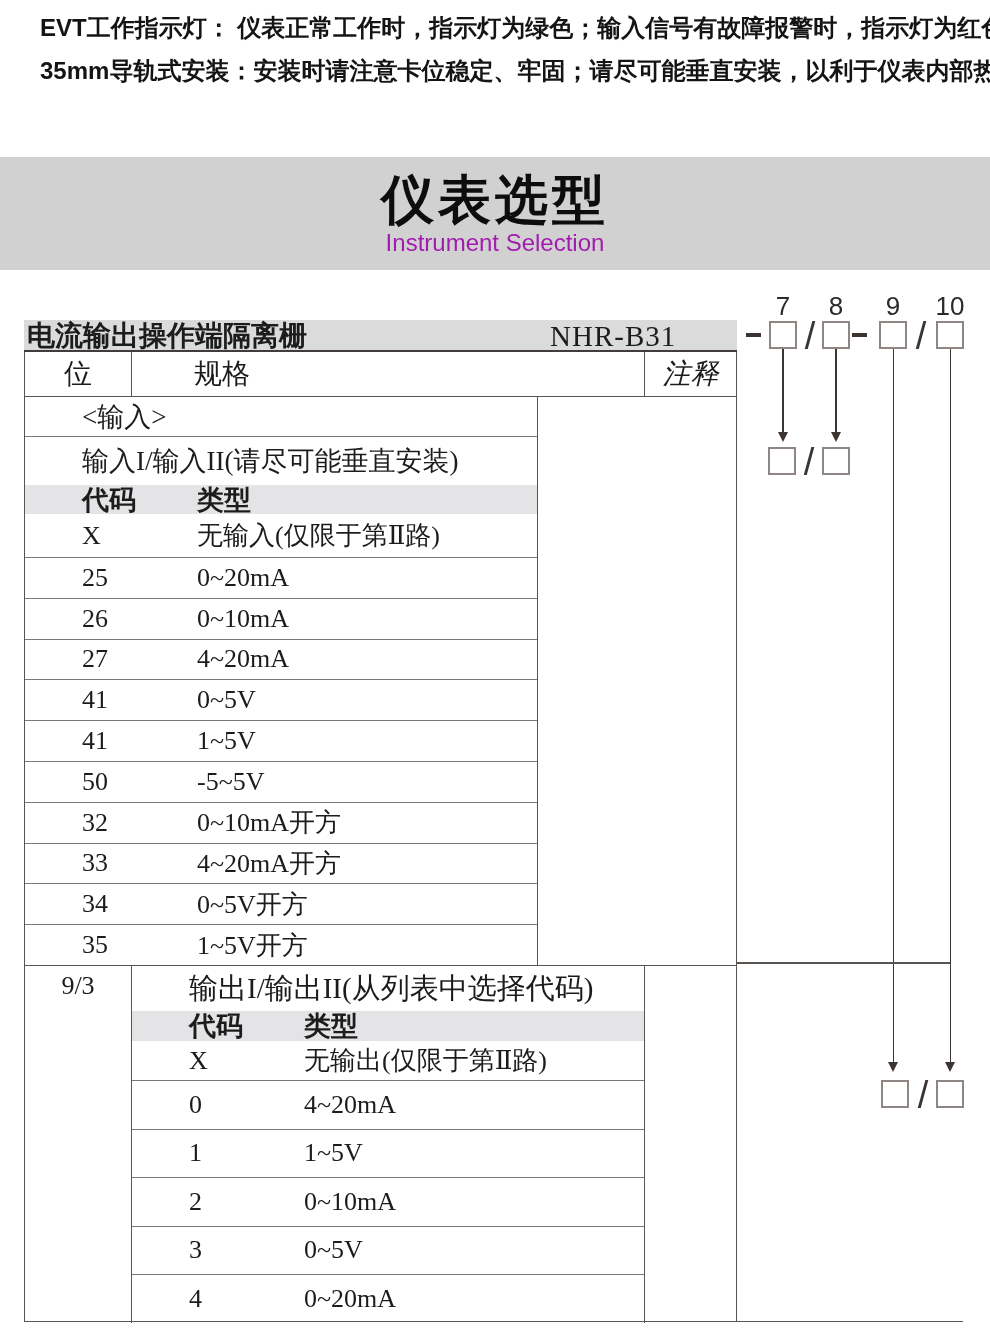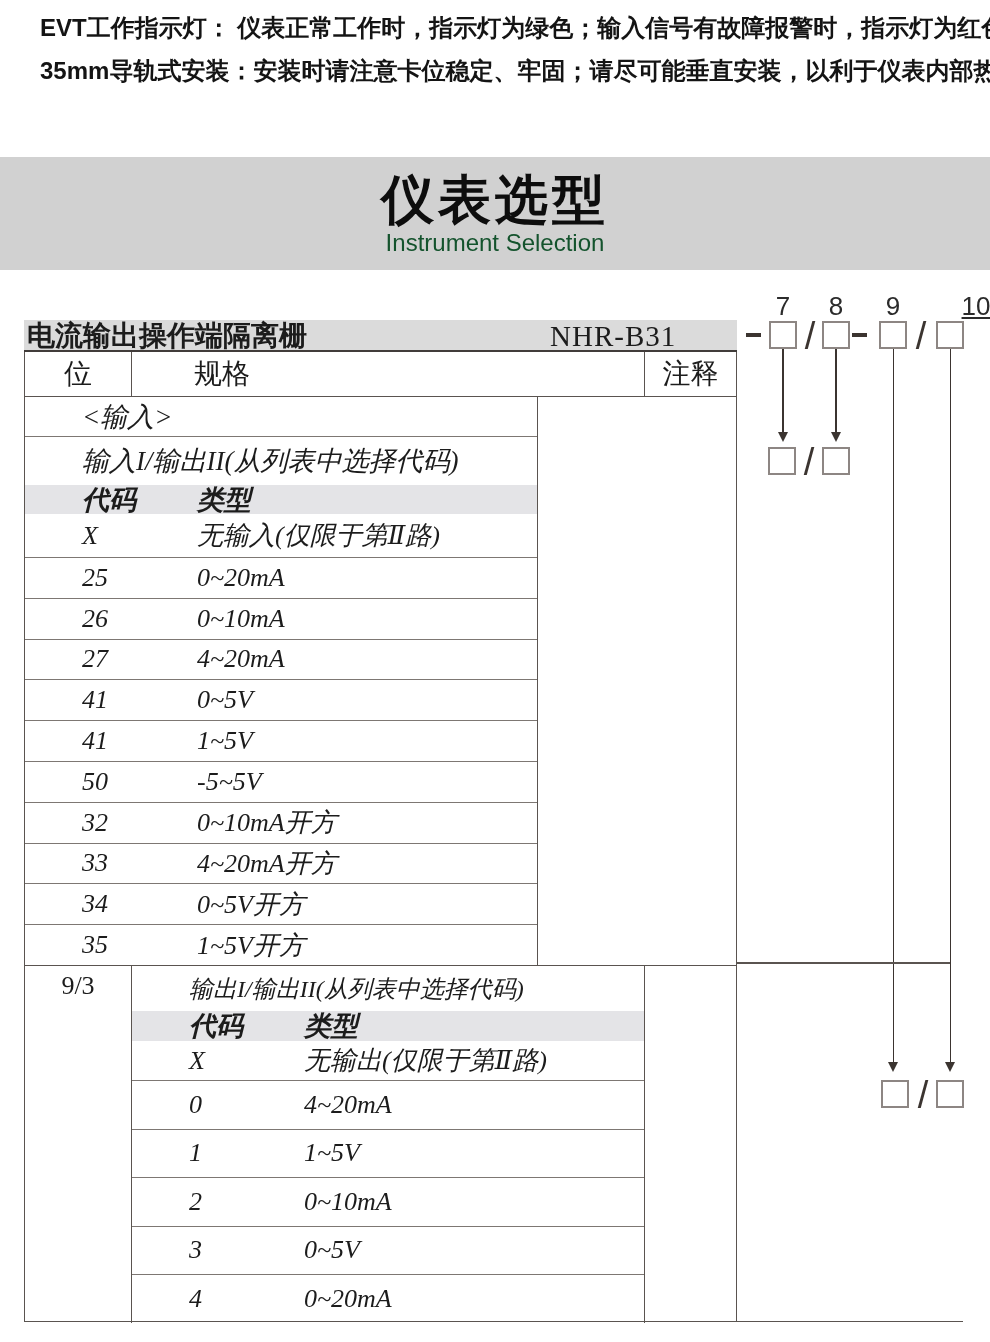--- a/index.html
+++ b/index.html
@@ -10,50 +10,50 @@
   .note{position:absolute;left:40px;width:930px;font-family:"Liberation Sans","DejaVu Sans",sans-serif;
         font-weight:bold;font-size:24px;line-height:28px;color:#141414;white-space:nowrap;}
   .note1{top:14px;}
   .note2{top:57px;}
 
   
   .banner{position:absolute;left:0;top:157px;width:990px;height:113px;background:#d1d1d1;
           display:flex;flex-direction:column;align-items:center;justify-content:center;
           font-family:"Liberation Sans","DejaVu Sans",sans-serif;}
   .banner-title{font-size:53px;font-weight:bold;letter-spacing:4px;color:#0d0d0d;line-height:56px;}
-  .banner-sub{font-size:24px;color:#14532d;line-height:26px;margin-top:2px;}
+  .banner-sub{font-size:24px;color:#a21caf;line-height:26px;margin-top:2px;}
 
   
   .titlebar{position:absolute;left:24px;top:320px;width:713px;height:30px;background:#dbdbdb;
             border-bottom:2px solid #413c3a;box-sizing:content-box;}
   .prod-name{position:absolute;left:3px;top:0px;font-size:28px;font-weight:bold;line-height:31px;white-space:nowrap;}
   .prod-model{position:absolute;left:526px;top:1px;font-size:29px;line-height:30px;letter-spacing:1px;}
 
   
   .tbl{position:absolute;left:24px;top:352px;width:713px;height:970px;box-sizing:border-box;
        border-left:1.5px solid #5a5450;border-right:1.5px solid #5a5450;border-bottom:1.5px solid #5a5450;
        display:flex;flex-direction:column;}
   .hdr{display:flex;height:44px;border-bottom:1.5px solid #5a5450;flex:none;}
   .c-pos{width:107px;flex:none;border-right:1.5px solid #5a5450;box-sizing:border-box;}
   .c-spec{width:513px;flex:none;border-right:1.5px solid #5a5450;box-sizing:border-box;}
-  .c-note{flex:1;}
+  .c-note{flex:1;font-style:italic;}
   .hcell{display:flex;align-items:center;font-size:28px;}
   .hcell.center{justify-content:center;}
   .hcell.left{padding-left:62px;}
 
   .section{display:flex;flex:none;}
   .sec1{height:568px;}
   .sec2{height:356.5px;border-top:1.5px solid #5a5450;}
   .poslabel{height:40px;display:flex;align-items:center;justify-content:center;font-size:26px;}
   .speccol{display:flex;flex-direction:column;height:100%;}
-  .srow{display:flex;align-items:center;padding-left:57px;box-sizing:border-box;font-size:26px;white-space:nowrap;font-style:italic;}
+  .srow{display:flex;align-items:center;padding-left:57px;box-sizing:border-box;font-size:26px;white-space:nowrap;}
   .bb{border-bottom:1px solid #7d7773;}
   .r-group{height:40px;flex:none;font-size:27px;}
   .r-instr1{height:48px;flex:none;font-size:27px;}
-  .r-instr2{height:45px;flex:none;font-size:24px;}
+  .r-instr2{height:45px;flex:none;font-size:29px;}
   .r-band1{height:29px;flex:none;background:#e4e4e7;font-weight:bold;font-size:27px;}
   .r-band2{height:30px;flex:none;background:#e4e4e7;font-weight:bold;font-size:27px;}
   .r-x1{height:44px;flex:none;}
   .r-x2{height:40px;flex:none;}
   .r-flex{flex:1;}
   .code{display:inline-block;width:115px;flex:none;}
 
   
   .dg-digit{position:absolute;top:293px;transform:translateX(-50%);
             font-family:"Liberation Sans","DejaVu Sans",sans-serif;font-size:26px;color:#2b2b2b;line-height:26px;}
@@ -87,21 +87,21 @@
   <div class="tbl">
     <div class="hdr">
       <div class="c-pos hcell center">位</div>
       <div class="c-spec hcell left">规格</div>
       <div class="c-note hcell center">注释</div>
     </div>
 
     <div class="section sec1">
       <div class="c-spec speccol">
         <div class="srow r-group bb">&lt;输入&gt;</div>
-        <div class="srow r-instr1">输入I/输出II(从列表中选择代码)</div>
+        <div class="srow r-instr1">输入I/输入II(请尽可能垂直安装)</div>
         <div class="srow r-band1">
           <span class="code">代码</span>
           <span>类型</span>
         </div>
         <div class="srow r-x1 bb">
           <span class="code">X</span>
           <span>无输入(仅限于第Ⅱ路)</span>
         </div>
         <div class="srow r-flex bb">
           <span class="code">25</span>
@@ -182,21 +182,21 @@
           <span>0~20mA</span>
         </div>
       </div>
       <div class="c-note"></div>
     </div>
   </div>
 
   <div class="dg-digit" style="left:783px;">7</div>
   <div class="dg-digit" style="left:836px;">8</div>
   <div class="dg-digit" style="left:893px;">9</div>
-  <div class="dg-digit" style="left:976px;text-decoration:underline;">10</div>
+  <div class="dg-digit" style="left:950px;">10</div>
 
   <div class="dg-dash" style="left:746px;top:333px;"></div>
   <div class="dg-box" style="left:769px;top:321px;"></div>
   <div class="dg-slash" style="left:810px;top:317px;">/</div>
   <div class="dg-box" style="left:822px;top:321px;"></div>
   <div class="dg-dash" style="left:852px;top:333px;"></div>
   <div class="dg-box" style="left:879px;top:321px;"></div>
   <div class="dg-slash" style="left:921px;top:317px;">/</div>
   <div class="dg-box" style="left:936px;top:321px;"></div>
 

